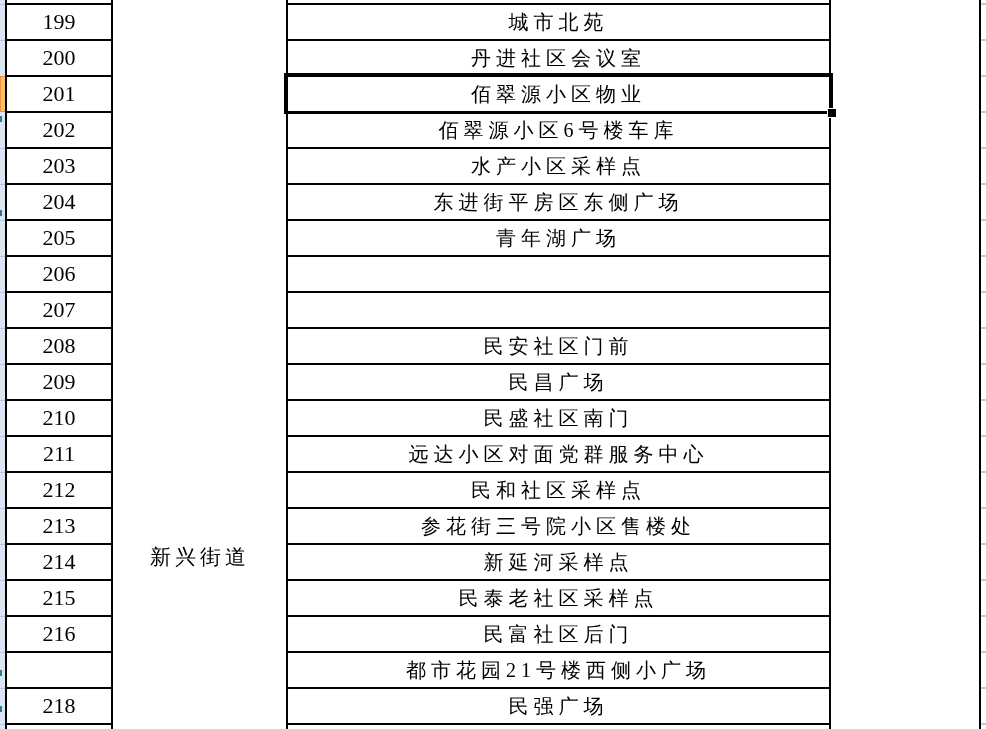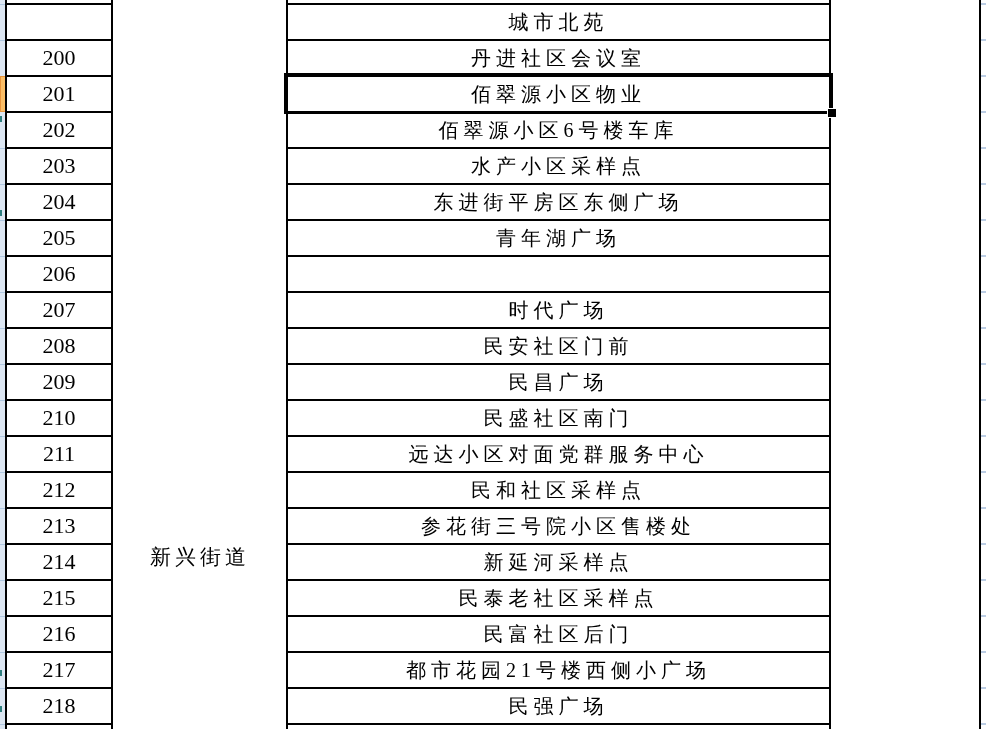--- a/index.html
+++ b/index.html
@@ -134,20 +134,21 @@
       <div class="vline" style="left: 286px; top: 0px; height: 729px;"></div>
       <div class="vline" style="left: 829px; top: 0px; height: 729px;"></div>
       <div class="vline" style="left: 979px; top: 0px; height: 729px;"></div>
       <div class="digit-frag" style="top: 116px; background: rgb(47, 127, 127);"></div>
       <div class="digit-frag" style="top: 210px; background: rgb(47, 127, 127);"></div>
       <div class="digit-frag" style="top: 670px; background: rgb(47, 127, 127);"></div>
       <div class="digit-frag" style="top: 706px; background: rgb(47, 127, 127);"></div>
     </div>
   <div id="rows">
       <div class="abs" style="left: 0px; width: 986px; height: 36px; top: 4px;">
+    <div class="num-cell">199</div>
     <div class="site-cell">城市北苑</div>
   </div>
       <div class="abs" style="left: 0px; width: 986px; height: 36px; top: 40px;">
     <div class="num-cell">200</div>
     <div class="site-cell">丹进社区会议室</div>
   </div>
       <div class="abs" style="left: 0px; width: 986px; height: 36px; top: 76px;">
     <div class="num-cell">201</div>
     <div class="site-cell">佰翠源小区物业</div>
   </div>
@@ -165,21 +166,20 @@
   </div>
       <div class="abs" style="left: 0px; width: 986px; height: 36px; top: 220px;">
     <div class="num-cell">205</div>
     <div class="site-cell">青年湖广场</div>
   </div>
       <div class="abs" style="left: 0px; width: 986px; height: 36px; top: 256px;">
     <div class="num-cell">206</div>
   </div>
       <div class="abs" style="left: 0px; width: 986px; height: 36px; top: 292px;">
     <div class="num-cell">207</div>
-    <div class="site-cell">时代广场</div>
   </div>
       <div class="abs" style="left: 0px; width: 986px; height: 36px; top: 328px;">
     <div class="num-cell">208</div>
     <div class="site-cell">民安社区门前</div>
   </div>
       <div class="abs" style="left: 0px; width: 938px; height: 36px; top: 364px;">
     <div class="num-cell">209</div>
     <div class="site-cell">民昌广场</div>
   </div>
       <div class="abs" style="left: 0px; width: 986px; height: 36px; top: 400px;">
@@ -204,21 +204,20 @@
   </div>
       <div class="abs" style="left: 0px; width: 986px; height: 36px; top: 580px;">
     <div class="num-cell">215</div>
     <div class="site-cell">民泰老社区采样点</div>
   </div>
       <div class="abs" style="left: 0px; width: 986px; height: 36px; top: 616px;">
     <div class="num-cell">216</div>
     <div class="site-cell">民富社区后门</div>
   </div>
       <div class="abs" style="left: 0px; width: 986px; height: 36px; top: 652px;">
-    <div class="num-cell">217</div>
     <div class="site-cell">都市花园21号楼西侧小广场</div>
   </div>
       <div class="abs" style="left: 0px; width: 986px; height: 36px; top: 688px;">
     <div class="num-cell">218</div>
     <div class="site-cell">民强广场</div>
   </div>
     </div>
 
   <div class="street-cell">
     <div class="street-label">新兴街道</div>

